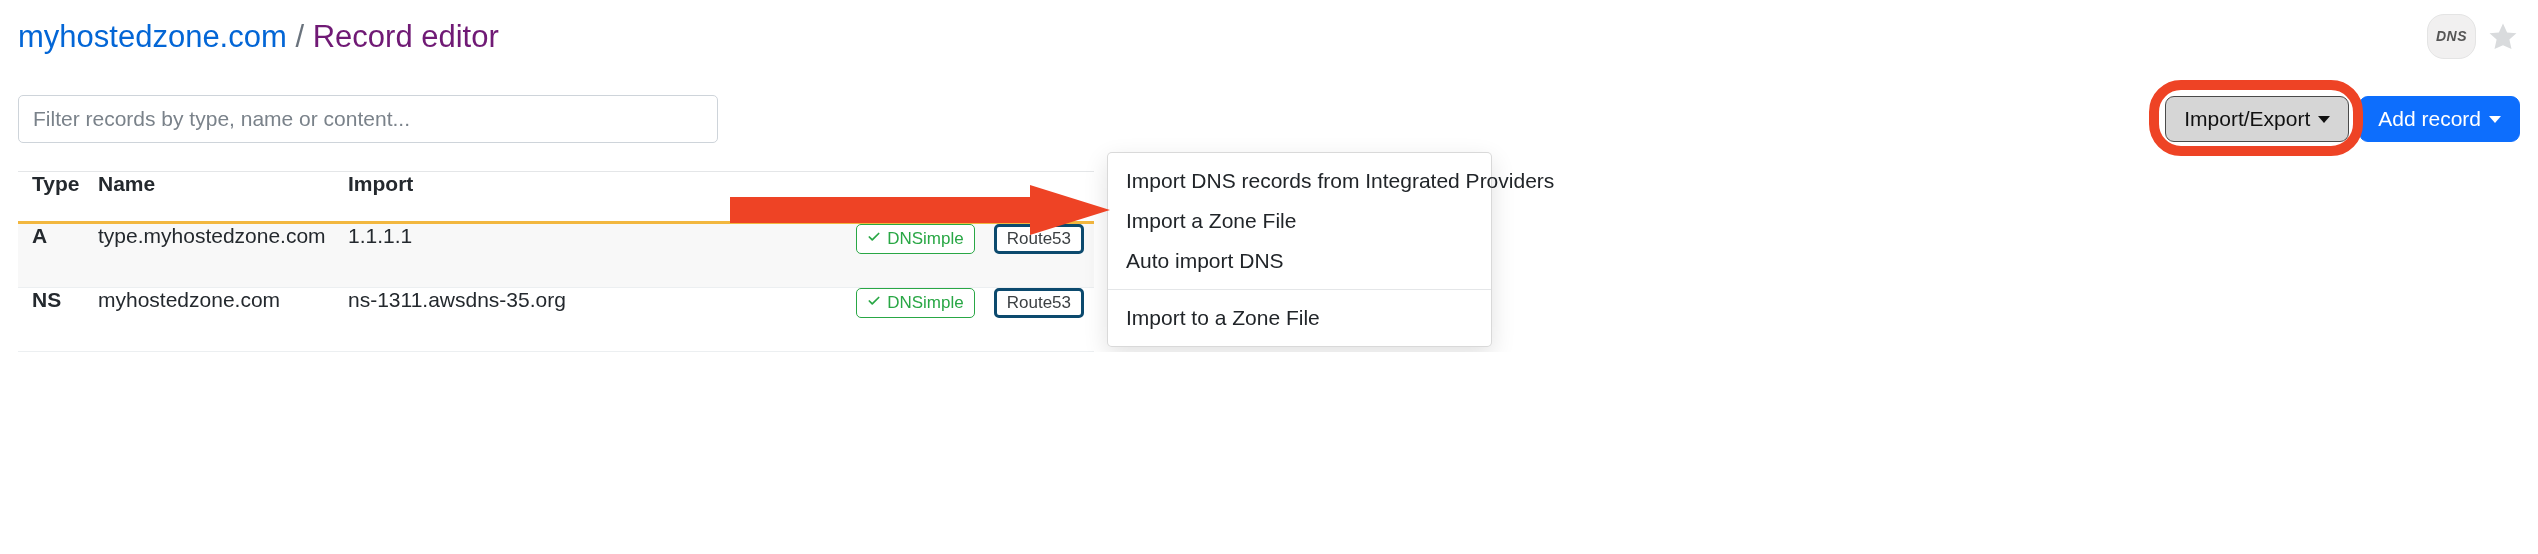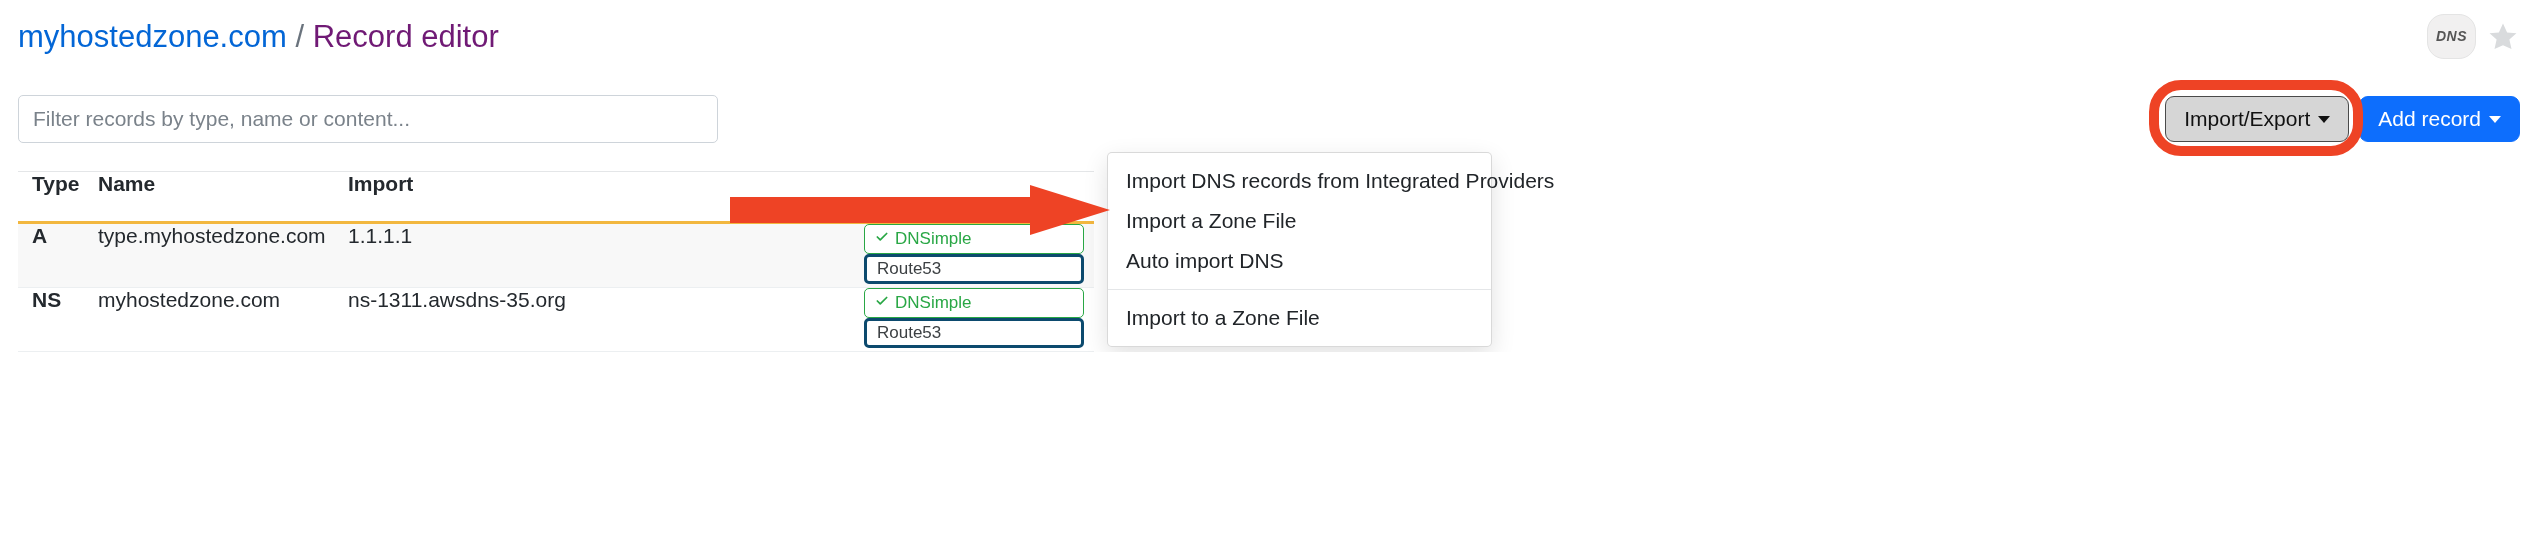--- a/index.html
+++ b/index.html
@@ -142,21 +142,21 @@
   .trow {
     height: 64px;
     border-bottom: 1px solid #eceff1;
     font-size: 21px;
   }
   .trow.alt { background: #f8f8f8; }
   .col-type   { width: 80px;  padding-left: 14px; font-weight: 700; }
   .thead .col-type { font-weight: 700; }
   .col-name   { width: 250px; }
   .col-content{ flex: 1 1 auto; }
-  .col-tags   { width: 230px; display: flex; gap: 0; justify-content: flex-end; padding-right: 10px; flex-direction: column; }
+  .col-tags   { width: 230px; display: flex; gap: 19px; justify-content: flex-end; padding-right: 10px; }
 
   .badge {
     display: inline-flex;
     align-items: center;
     height: 30px;
     padding: 0 10px;
     border-radius: 5px;
     font-size: 17px;
     background: #fff;
   }

